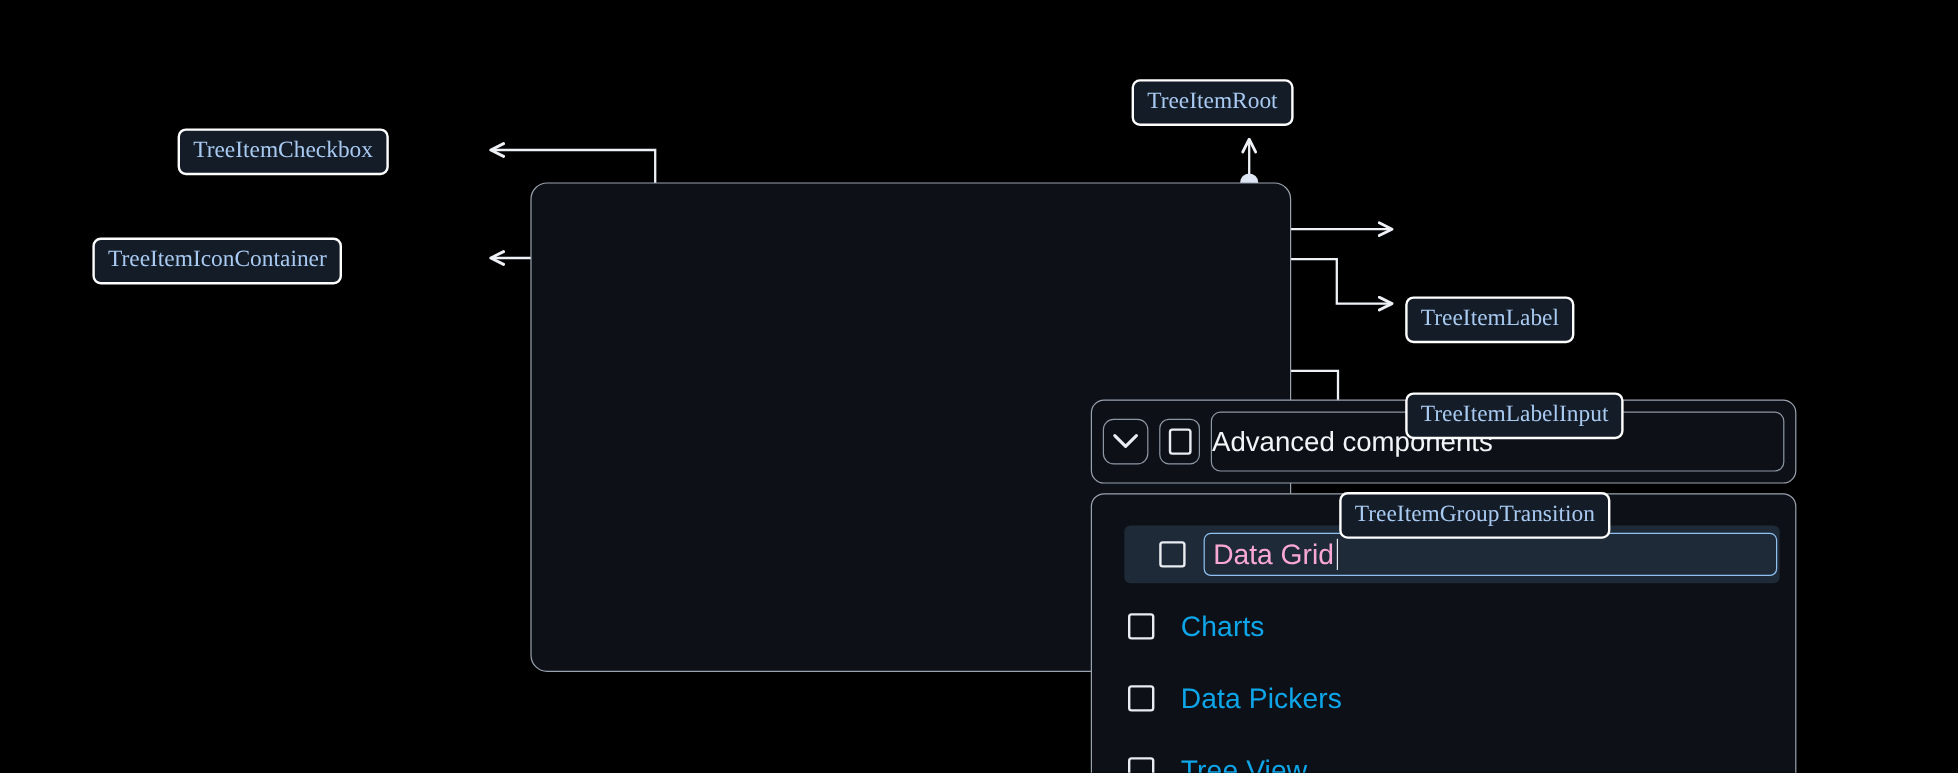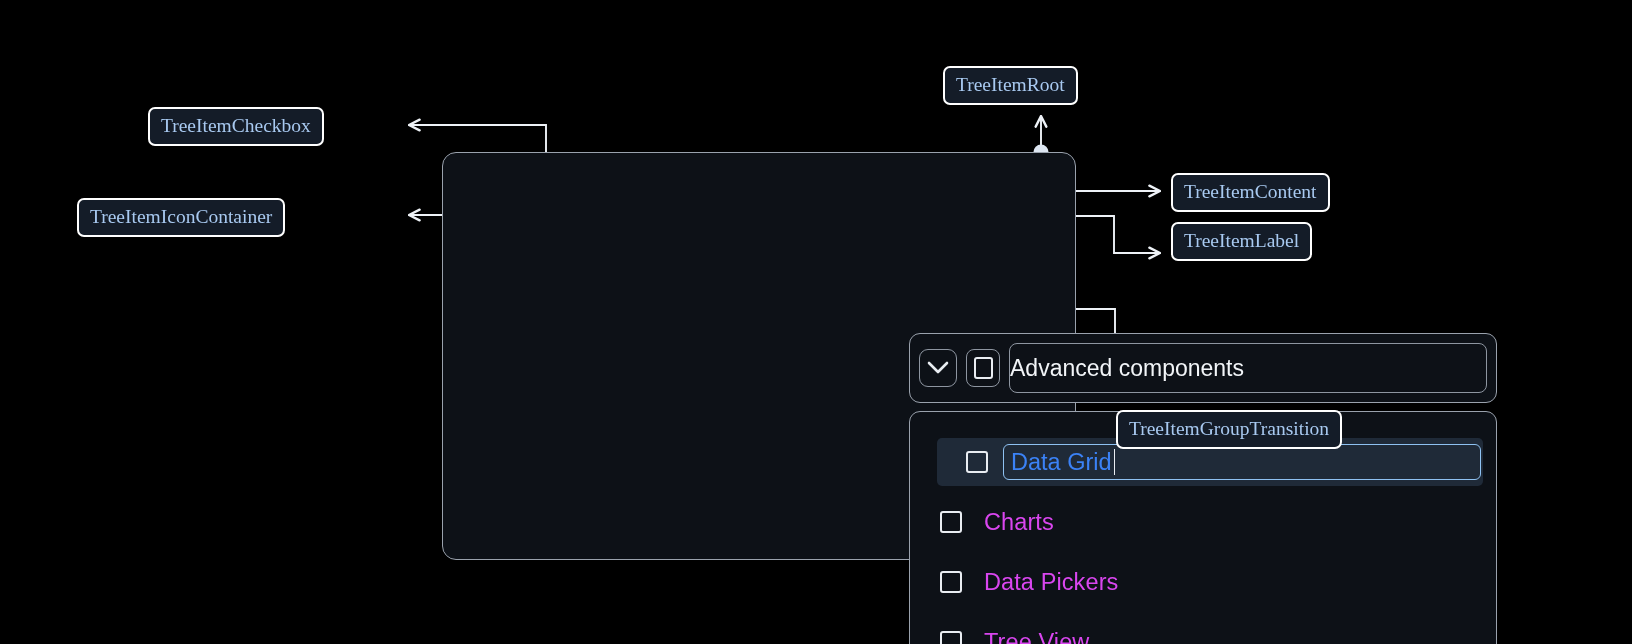--- a/index.html
+++ b/index.html
@@ -106,34 +106,34 @@
   }
   .row-chk{
     width:22px;height:22px;flex:0 0 22px;
     border:2.2px solid #e9edf2;
     border-radius:3px;
     box-sizing:border-box;
     margin-right:22px;
   }
   .tree-row.selected .row-chk{margin-left:26px;margin-right:15px;}
   .row-text{
-    color:#d946ef;font-size:23.5px;
+    color:#0ea5e9;font-size:23.5px;
     letter-spacing:.1px;
   }
   .label-input{
     flex:1 1 auto;
     height:36px;
     border:1.6px solid #8fc2f2;
     border-radius:6px;
     background:transparent;
     box-sizing:border-box;
     display:flex;align-items:center;
     padding-left:7px;
     margin-right:2px;
-    color:#3b82f6;
+    color:#f9a8d4;
     font-size:23.5px;
   }
   .caret{
     display:inline-block;width:1.6px;height:26px;
     background:#e9edf2;margin-left:2px;
     vertical-align:middle;
   }
 </style>
 </head>
 <body>
@@ -225,17 +225,17 @@
         <span class="row-chk"></span>
         <span class="row-text">Tree View</span>
       </div>
 
     </div>
   </div>
 
   <div class="badge" style="left:77px;top:198px;">TreeItemIconContainer</div>
   <div class="badge" style="left:148px;top:107px;">TreeItemCheckbox</div>
   <div class="badge" style="left:943px;top:66px;">TreeItemRoot</div>
-  <div class="badge" style="left:1171px;top:173px;">TreeItemContent</div>
-  <div class="badge" style="left:1171px;top:222px;">TreeItemLabel</div>
+  <div class="badge" style="left:1171px;top:247px;">TreeItemLabel</div>
+  <div class="badge" style="left:1171px;top:327px;">TreeItemLabelInput</div>
   <div class="badge" style="left:1116px;top:410px;">TreeItemGroupTransition</div>
 
 </div>
 
 </body></html>

